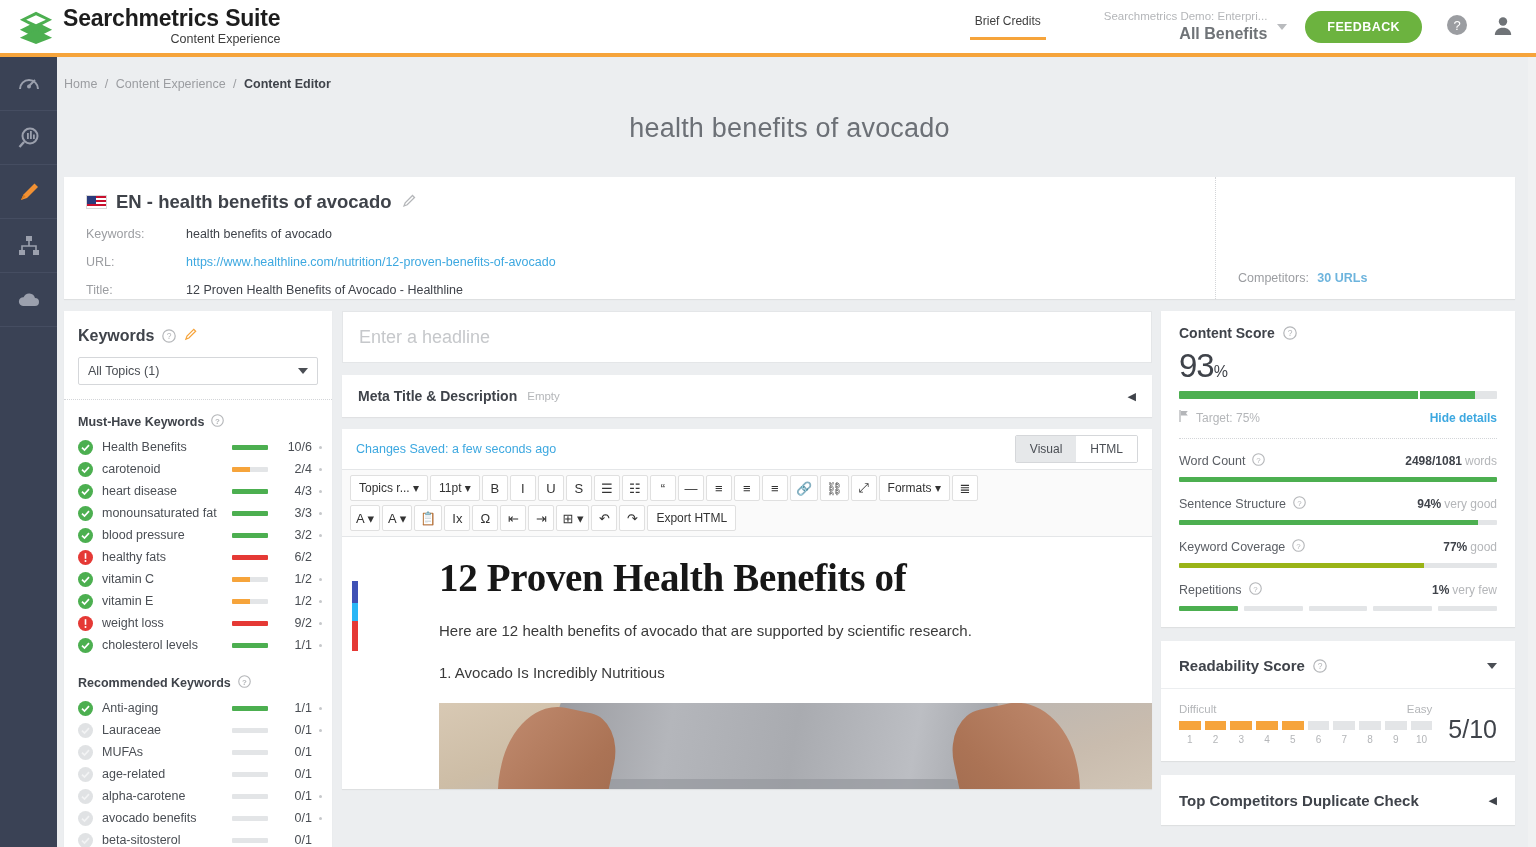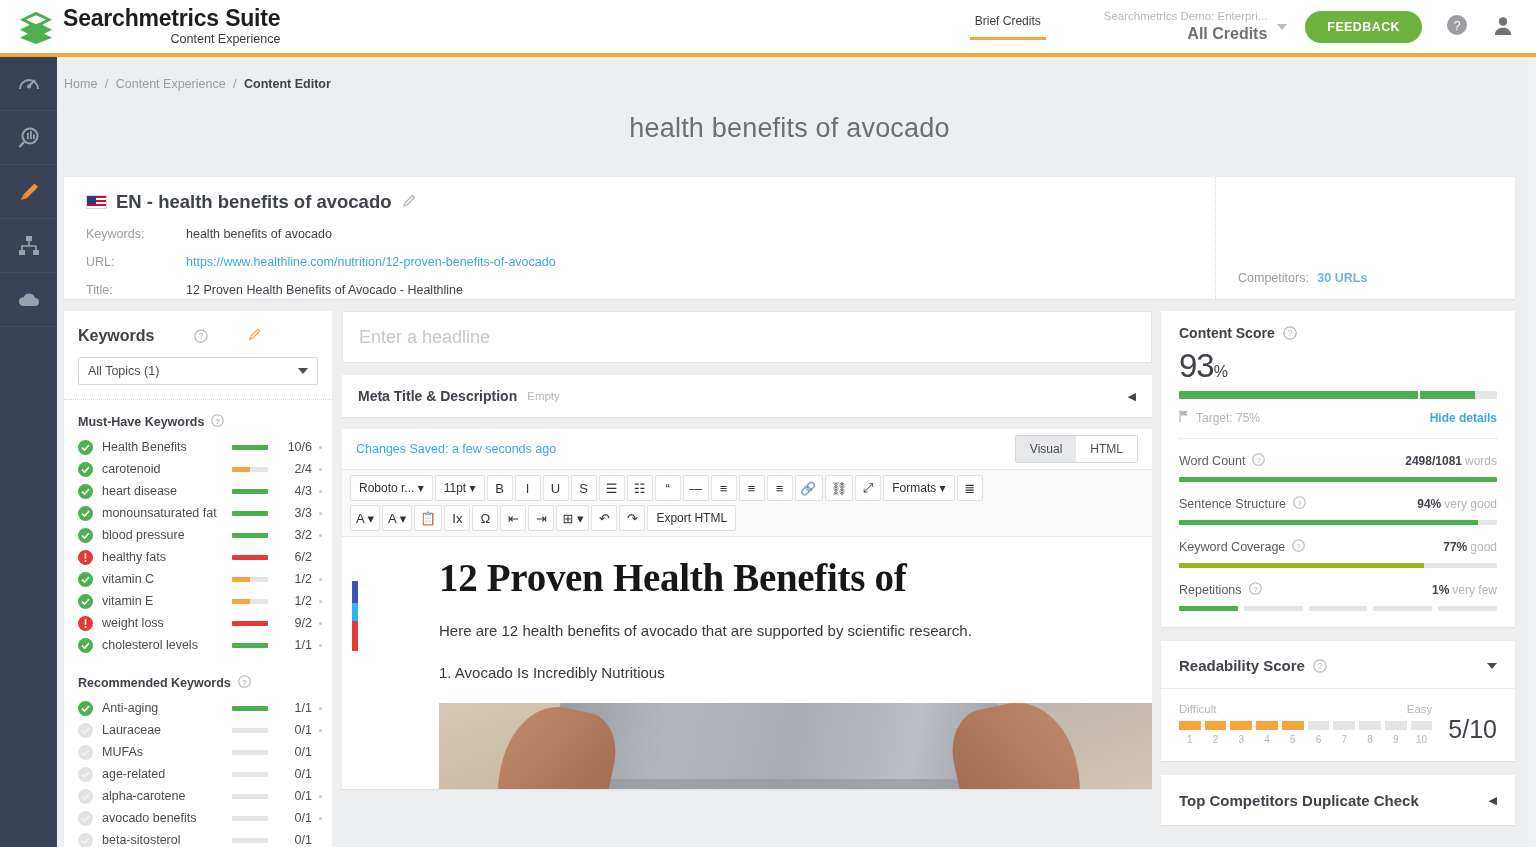--- a/index.html
+++ b/index.html
@@ -85,21 +85,21 @@
   .competitors .cval { color: #6db4dd; font-weight: bold; margin-left: 5px; }
 
   
   .cols { position: absolute; top: 254px; left: 14px; width: 1451px; height: 540px; }
 
   
   .kw-panel {
     position: absolute; left: 0; top: 0; width: 268px; height: 540px;
     background: #fff; box-shadow: 0 1px 1px rgba(0,0,0,.06); overflow: hidden;
   }
-  .kw-head { display: flex; align-items: center; padding: 16px 0 0 14px; gap: 32px; }
+  .kw-head { display: flex; align-items: center; padding: 16px 0 0 14px; }
   .kw-head .kh-title { font-size: 16px; font-weight: bold; color: #3f434a; }
   .sel-box {
     margin: 12px 14px 0 14px; height: 28px; border: 1px solid #d5d7da; border-radius: 2px;
     display: flex; align-items: center; padding: 0 9px; font-size: 12.5px; color: #4a4e54; cursor: pointer;
   }
   .sel-box .caret { margin-left: auto; width: 0; height: 0;
     border-left: 5px solid transparent; border-right: 5px solid transparent; border-top: 6px solid #4a4e54; }
   .kw-divider { border-top: 1px dotted #d3d5d8; margin: 14px 0 0 0; }
   .kw-sec-title { font-size: 12.5px; font-weight: bold; color: #3f434a; padding: 14px 0 0 14px; display: flex; align-items: center; }
   .kw-sec-title .q { margin-left: 7px; }
@@ -252,21 +252,21 @@
     </div>
   </div>
 
   <div class="top-right">
     <div class="brief-credits">
       <div class="bc-label">Brief Credits</div>
       <div class="bc-underline"></div>
     </div>
     <div class="proj">
       <div class="proj-top">Searchmetrics Demo: Enterpri...</div>
-      <div class="proj-bottom">All Credits</div>
+      <div class="proj-bottom">All Benefits</div>
     </div>
     <div class="caret-dn"></div>
     <button class="feedback-btn">FEEDBACK</button>
     <span class="help-ic">
       <svg width="22" height="22" viewBox="0 0 22 22">
           <circle cx="11" cy="11" r="10" fill="#9b9da1"></circle>
       <text x="11" y="16" font-size="13" fill="#fff" text-anchor="middle" font-family="Liberation Sans">?</text>
         </svg>
     </span>
     <span class="user-ic">
@@ -637,21 +637,21 @@
         <div class="ed-statusbar">
           <span class="saved-txt">Changes Saved: a few seconds ago</span>
           <div class="vh-toggle">
             <div class="on">Visual</div>
             <div>HTML</div>
           </div>
         </div>
 
         <div class="tb">
           <div class="tb-row" id="tb-row1">
-              <div class="tb-btn sel wide">Roboto r... ▾</div>
+              <div class="tb-btn sel wide">Topics r... ▾</div>
               <div class="tb-btn sel wide">11pt ▾</div>
               <div class="tb-btn sel">B</div>
               <div class="tb-btn sel">I</div>
               <div class="tb-btn sel">U</div>
               <div class="tb-btn sel">S</div>
               <div class="tb-btn sel">☰</div>
               <div class="tb-btn sel">☷</div>
               <div class="tb-btn sel">“</div>
               <div class="tb-btn sel">—</div>
               <div class="tb-btn sel">≡</div>

